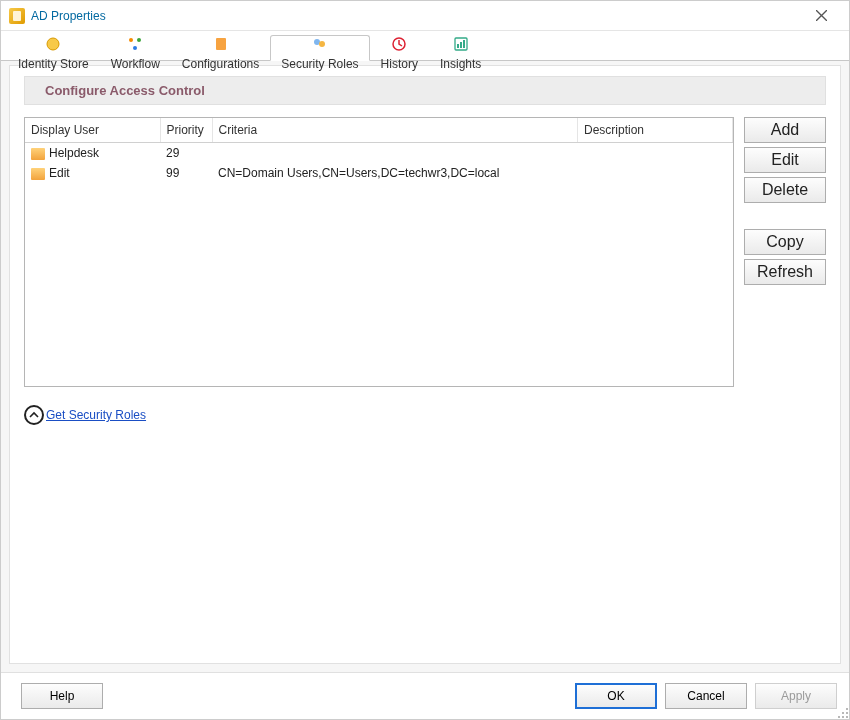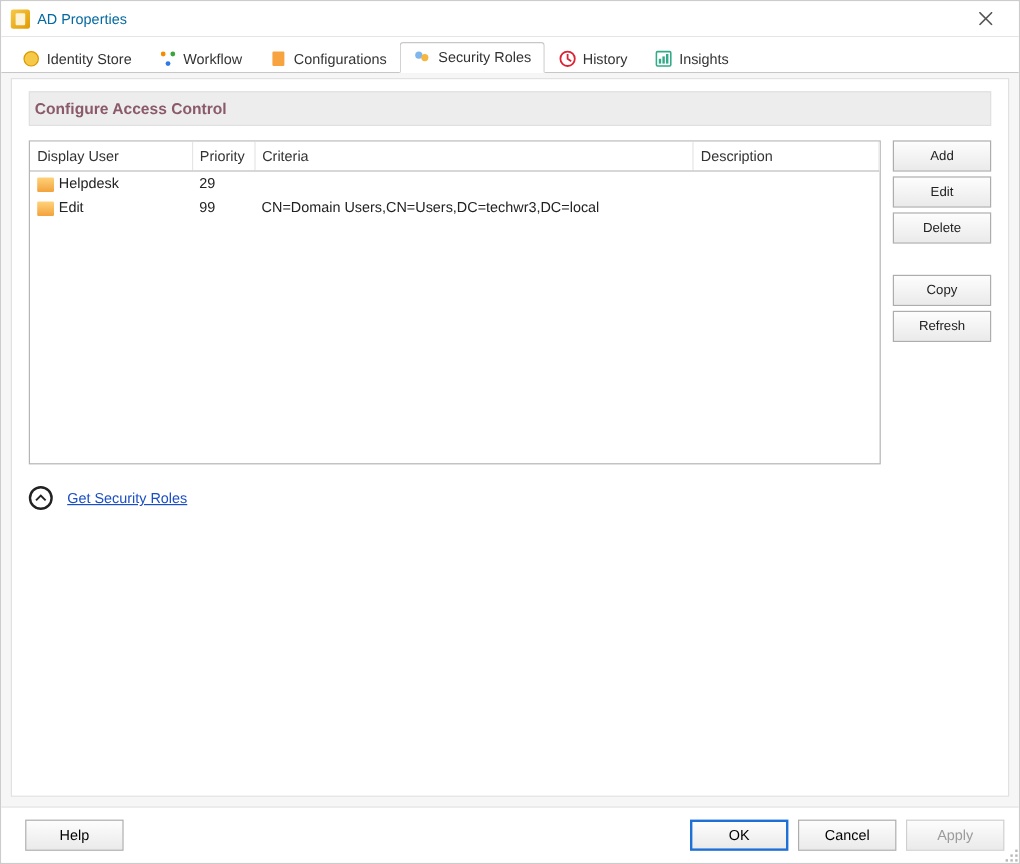--- a/index.html
+++ b/index.html
@@ -58,20 +58,21 @@
       gap:5px;
       height:26px;
       padding:0 10px;
       border:1px solid transparent;
       border-bottom:none;
       cursor:pointer;
       position:relative;
       color:#333;
       font-size:12px;
       top:1px;
+      flex-direction:column;
     }
     .tab.active {
       background:#fff;
       border-color:#c7c7c7;
       border-bottom:1px solid #fff;
       border-radius:3px 3px 0 0;
       align-items:center;
     }
     .tab-icon { width:16px; height:16px; display:inline-flex; align-items:center; justify-content:center;}
     .content-area {
@@ -86,21 +87,21 @@
       flex:1;
       border:1px solid #e1e1e1;
       padding:10px 14px 14px 14px;
       display:flex;
       flex-direction:column;
     }
     .section-header {
       background:#ededed;
       color:#8a5a6a;
       font-weight:600;
-      padding:6px 4px;
+      padding:6px 20px;
       font-size:13px;
       border:1px solid #e0e0e0;
       margin-bottom:12px;
     }
     .grid-area {
       display:flex;
       gap:10px;
     }
     .data-table-wrap {
       flex:1;
@@ -143,30 +144,30 @@
     .side-buttons {
       width:82px;
       display:flex;
       flex-direction:column;
       gap:4px;
     }
     .btn {
       height:26px;
       background:linear-gradient(#fdfdfd,#eaeaea);
       border:1px solid #adadad;
-      font-size:11px;
+      font-size:16px;
       cursor:pointer;
       color:#222;
     }
     .side-gap { height:18px; }
     .expand-link-row {
       margin-top:18px;
       display:flex;
       align-items:center;
-      gap:12px;
+      gap:2px;
     }
     .expand-circle {
       width:20px; height:20px;
       border:2px solid #222; border-radius:50%;
       display:flex; align-items:center; justify-content:center;
       cursor:pointer;
     }
     .expand-circle svg { width:10px; height:10px;}
     .link-text { color:#1a4ec4; text-decoration:underline; cursor:pointer; font-size:12px;}
     .footer {

